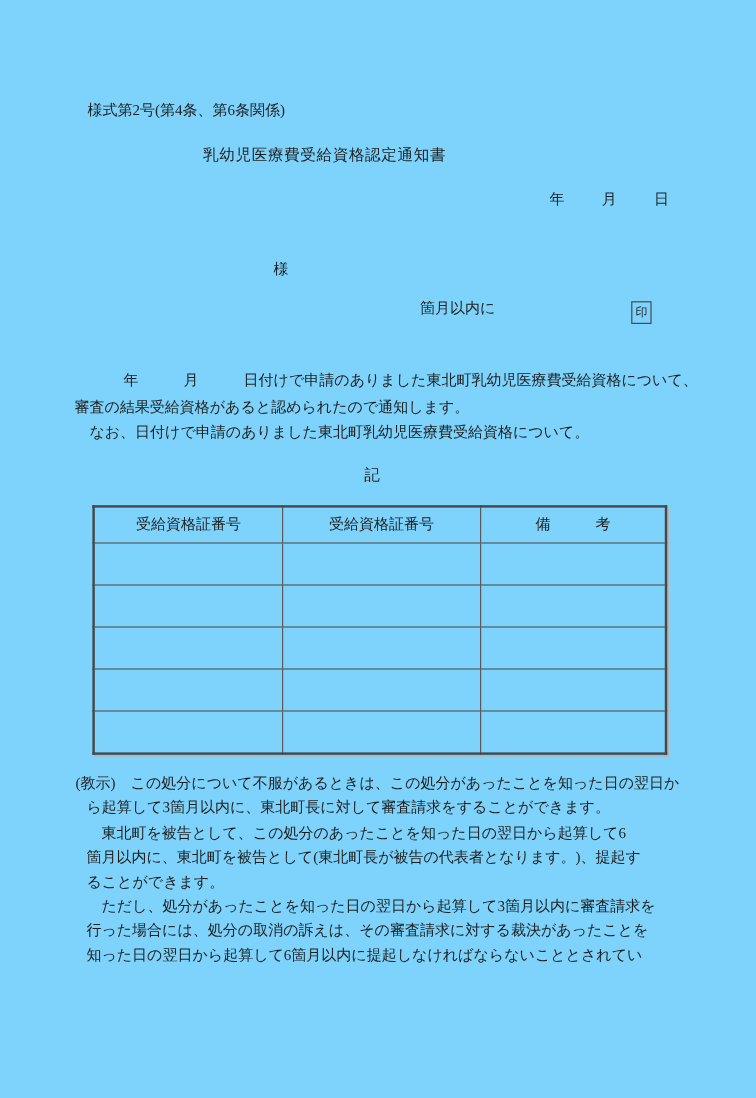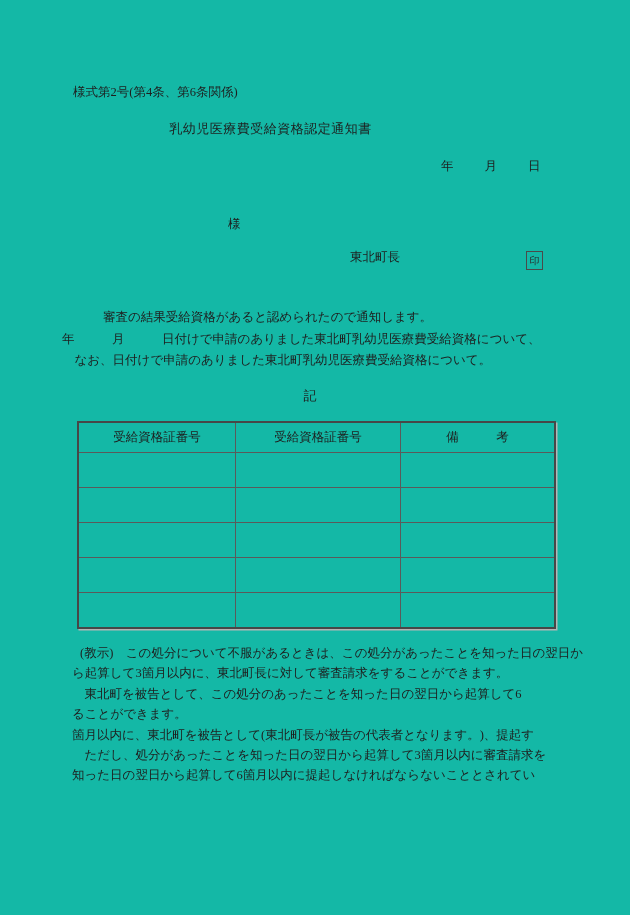--- a/index.html
+++ b/index.html
@@ -1,28 +1,28 @@
 <!DOCTYPE html>
 <html><head>
 <meta charset="utf-8">
 <style>
   html, body { margin: 0; padding: 0; background: #ffffff; }
   .page {
     position: relative;
     width: 630px; height: 915px;
-    background: #14b8a6;
+    background: #7dd3fc;
     color: #1e1e1e;
     font-family: "Liberation Serif", "DejaVu Serif", serif;
     font-size: 12.5px;
     overflow: hidden;
   }
   .abs { position: absolute; white-space: nowrap; }
   .form-number { left: 73px; top: 84px; font-size: 12.5px; }
   .doc-title { left: 0; top: 120px; width: 541px; text-align: center; font-size: 13px; letter-spacing: 0.5px; white-space: nowrap; position: absolute; }
-  .date-line { left: 441px; top: 158px; letter-spacing: 2px; font-family: Liberation Mono, monospace; }
+  .date-line { left: 458px; top: 158px; letter-spacing: 2px; font-family: Liberation Mono, monospace; }
   .addressee { left: 228px; top: 216px; }
   .issuer { left: 350px; top: 249px; }
   .seal {
     left: 526px; top: 251px;
     width: 15px; height: 17px;
     border: 1px solid #4a4a4a;
     font-size: 10px; line-height: 17px; text-align: center;
     color: #2a2a2a;
   }
   .body-lines { position: absolute; left: 62px; top: 307px; line-height: 21.5px; white-space: nowrap; }
@@ -36,42 +36,42 @@
     box-shadow: 1.5px 1.5px 0 #b5b5b5;
     table-layout: fixed;
   }
   .notice-table th, .notice-table td { border: 1px solid #5a5a5a; padding: 0; }
   .notice-table th { height: 29px; font-weight: normal; font-size: 12.5px; text-align: center; }
   .notice-table td { height: 34px; }
   .notice-table th:nth-child(1) { width: 156px; }
   .notice-table th:nth-child(2) { width: 164px; }
   .kyoji-lines { position: absolute; left: 63px; top: 643px; line-height: 20.4px; white-space: nowrap; }
   .kyoji-lines > div { margin-left: 9px; }
-  .kyoji-lines > div:first-child { margin-left: 17px; }
+  .kyoji-lines > div:first-child { margin-left: 0; }
 </style>
 </head>
 <body>
 
 <div class="page">
 
   <div class="abs form-number">様式第2号(第4条、第6条関係)</div>
 
   <div class="doc-title">乳幼児医療費受給資格認定通知書</div>
 
   <div class="abs date-line">年　　月　　日</div>
 
   <div class="abs addressee">様</div>
 
-  <div class="abs issuer">東北町長</div>
+  <div class="abs issuer">箇月以内に</div>
 
   <div class="abs seal">印</div>
 
   <div class="body-lines">
+      <div>年　　　月　　　日付けで申請のありました東北町乳幼児医療費受給資格について、</div>
       <div>審査の結果受給資格があると認められたので通知します。</div>
-      <div>年　　　月　　　日付けで申請のありました東北町乳幼児医療費受給資格について、</div>
       <div>　なお、日付けで申請のありました東北町乳幼児医療費受給資格について。</div>
     </div>
 
   <div class="record-marker">記</div>
 
   <table class="notice-table">
     <thead>
       <tr>
           <th>受給資格証番号</th>
           <th>受給資格証番号</th>
@@ -104,19 +104,20 @@
           <td></td>
           <td></td>
         </tr>
       </tbody>
   </table>
 
   <div class="kyoji-lines">
       <div>(教示)　この処分について不服があるときは、この処分があったことを知った日の翌日か</div>
       <div>ら起算して3箇月以内に、東北町長に対して審査請求をすることができます。</div>
       <div>　東北町を被告として、この処分のあったことを知った日の翌日から起算して6</div>
+      <div>箇月以内に、東北町を被告として(東北町長が被告の代表者となります。)、提起す</div>
       <div>ることができます。</div>
-      <div>箇月以内に、東北町を被告として(東北町長が被告の代表者となります。)、提起す</div>
       <div>　ただし、処分があったことを知った日の翌日から起算して3箇月以内に審査請求を</div>
+      <div>行った場合には、処分の取消の訴えは、その審査請求に対する裁決があったことを</div>
       <div>知った日の翌日から起算して6箇月以内に提起しなければならないこととされてい</div>
     </div>
 
 </div>
 
 </body></html>

